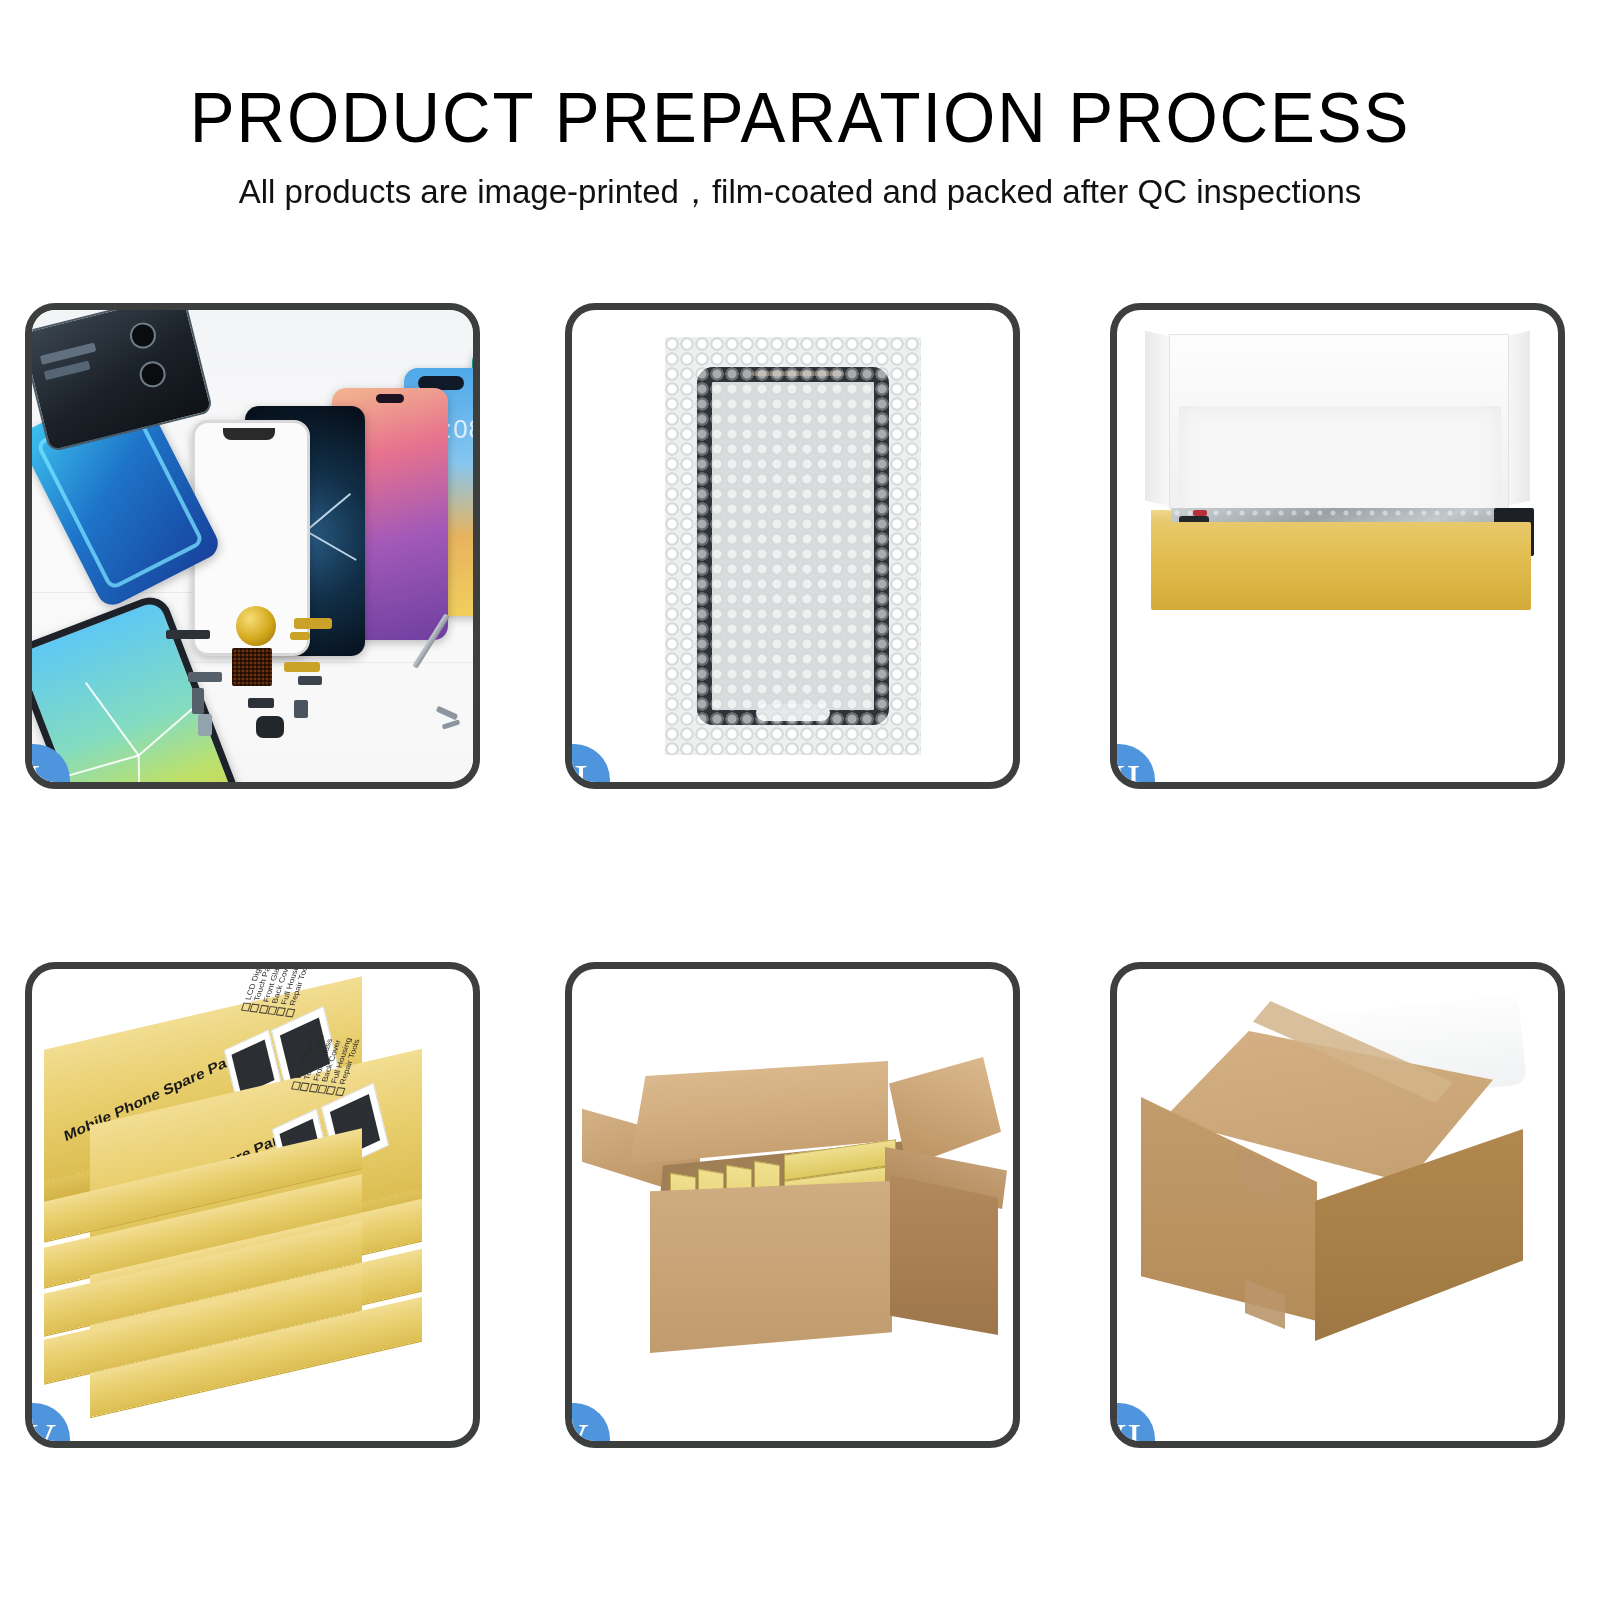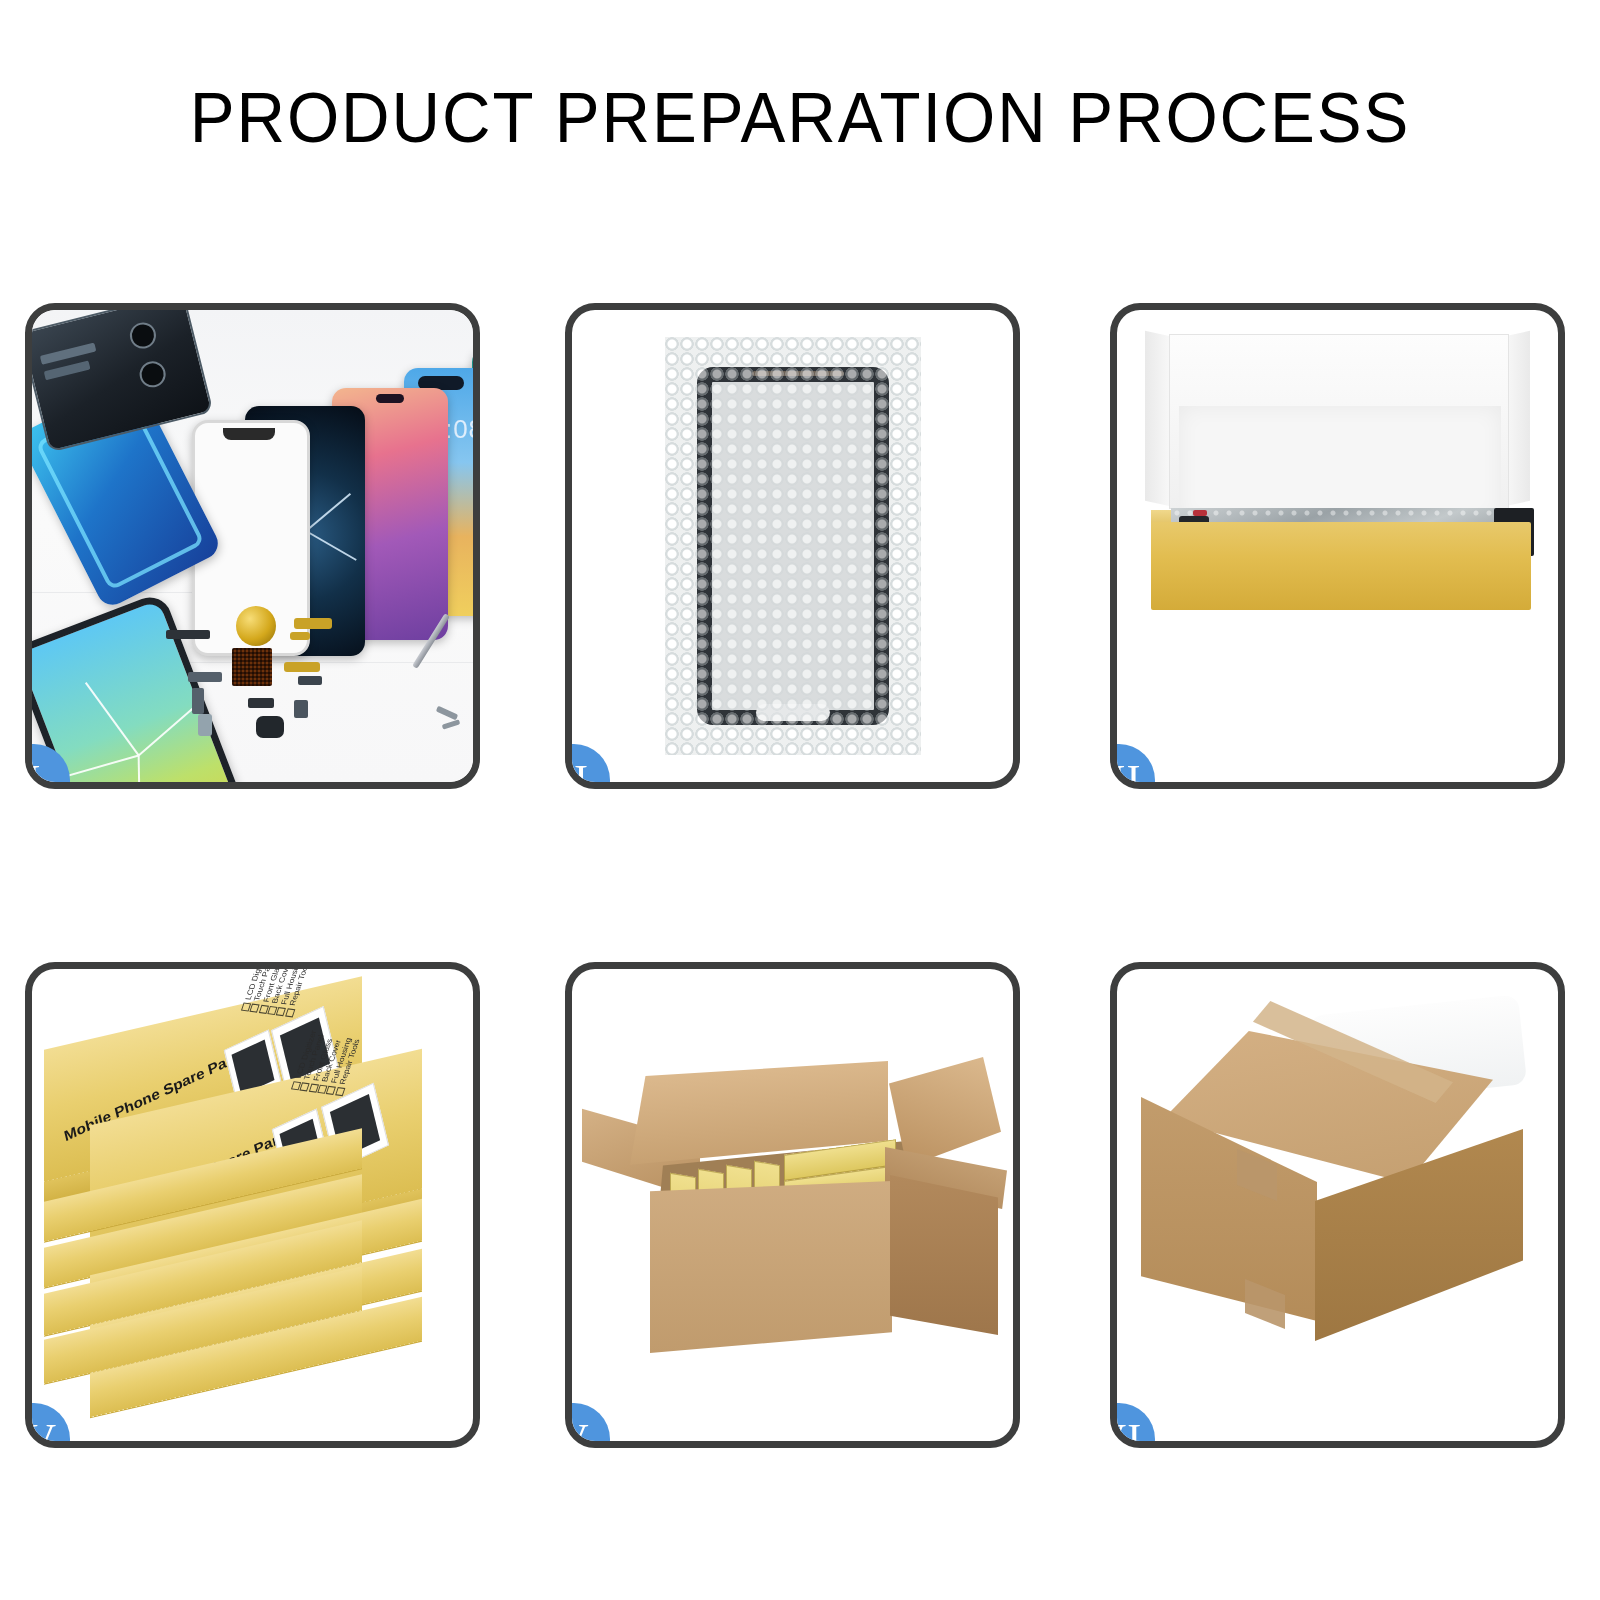--- a/index.html
+++ b/index.html
@@ -194,20 +194,21 @@
   .vi-tape{position:absolute;background:rgba(210,180,138,.85);}
   .vi-tapeSm{position:absolute;background:rgba(185,150,106,.9);}
   .vi-sheet{position:absolute;left:196px;top:36px;width:210px;height:90px;
     background:linear-gradient(180deg,#fdfdfd,#f0f2f3);border-radius:14px;transform:rotate(-6deg);}
 </style>
 </head>
 <body>
 
 <div id="header">
   <div id="page-title">PRODUCT PREPARATION PROCESS</div>
+  <div id="page-subtitle">All products are image-printed，film-coated and packed after QC inspections</div>
 </div>
 
 <div id="grid">
 
   <div class="panel" style="left:25px;top:303px;width:455px;height:486px;">
     <div class="panel-inner">
       <div class="p1-bg"></div>
       <div class="p1-line" style="top:282px;"></div>
       <div class="p1-line" style="top:352px;"></div>
 

